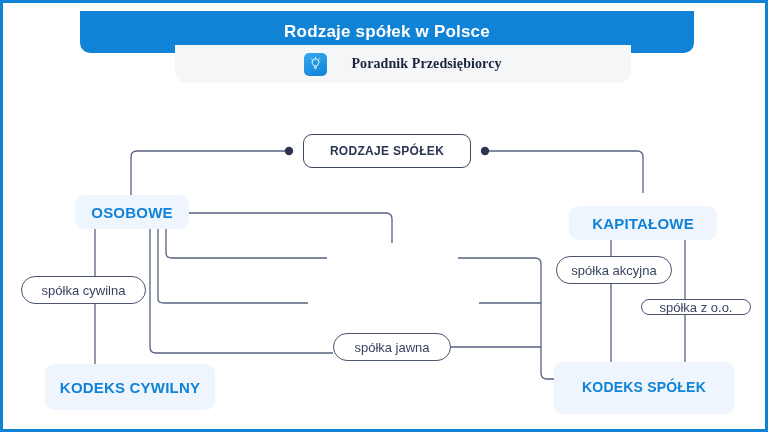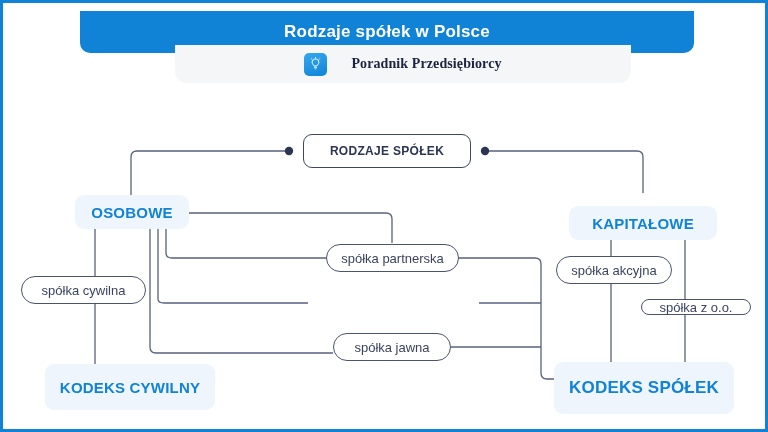--- a/index.html
+++ b/index.html
@@ -128,21 +128,21 @@
     background: #eff5fd;
     border-radius: 9px;
     color: #1183d6;
     font-size: 15px;
     font-weight: bold;
     letter-spacing: 0.2px;
   }
   .node-chip.two-line {
     line-height: 1.25;
     white-space: normal;
-    font-size: 17px;
+    font-size: 14px;
   }
 </style>
 </head>
 <body>
 
 <div id="frame">
 
   <div id="header-bar">
     <div id="header-title">Rodzaje spółek w Polsce</div>
   </div>
@@ -194,21 +194,20 @@
     </svg>
 
     <div class="node node-root" style="left:300px; top:131px; width:168px; height:34px;">RODZAJE SPÓŁEK</div>
 
     <div class="node node-chip" style="left:72px; top:192px; width:114px; height:34px;">OSOBOWE</div>
 
     <div class="node node-chip" style="left:566px; top:190px; width:148px; height:34px;margin-top:13px;">KAPITAŁOWE</div>
 
     <div class="node node-pill" style="left:18px; top:273px; width:125px; height:28px;">spółka cywilna</div>
 
-    <div class="node node-pill" style="left:323px; top:241px; width:133px; height:28px;">spółka partnerska</div>
 
 
     <div class="node node-pill" style="left:330px; top:330px; width:118px; height:28px;">spółka jawna</div>
 
     <div class="node node-pill" style="left:553px; top:253px; width:116px; height:28px;">spółka akcyjna</div>
 
     <div class="node node-pill" style="left:638px; top:296px; width:110px; height:16px;">spółka z o.o.</div>
 
     <div class="node node-chip" style="left:42px; top:361px; width:170px; height:46px;">KODEKS CYWILNY</div>
 

